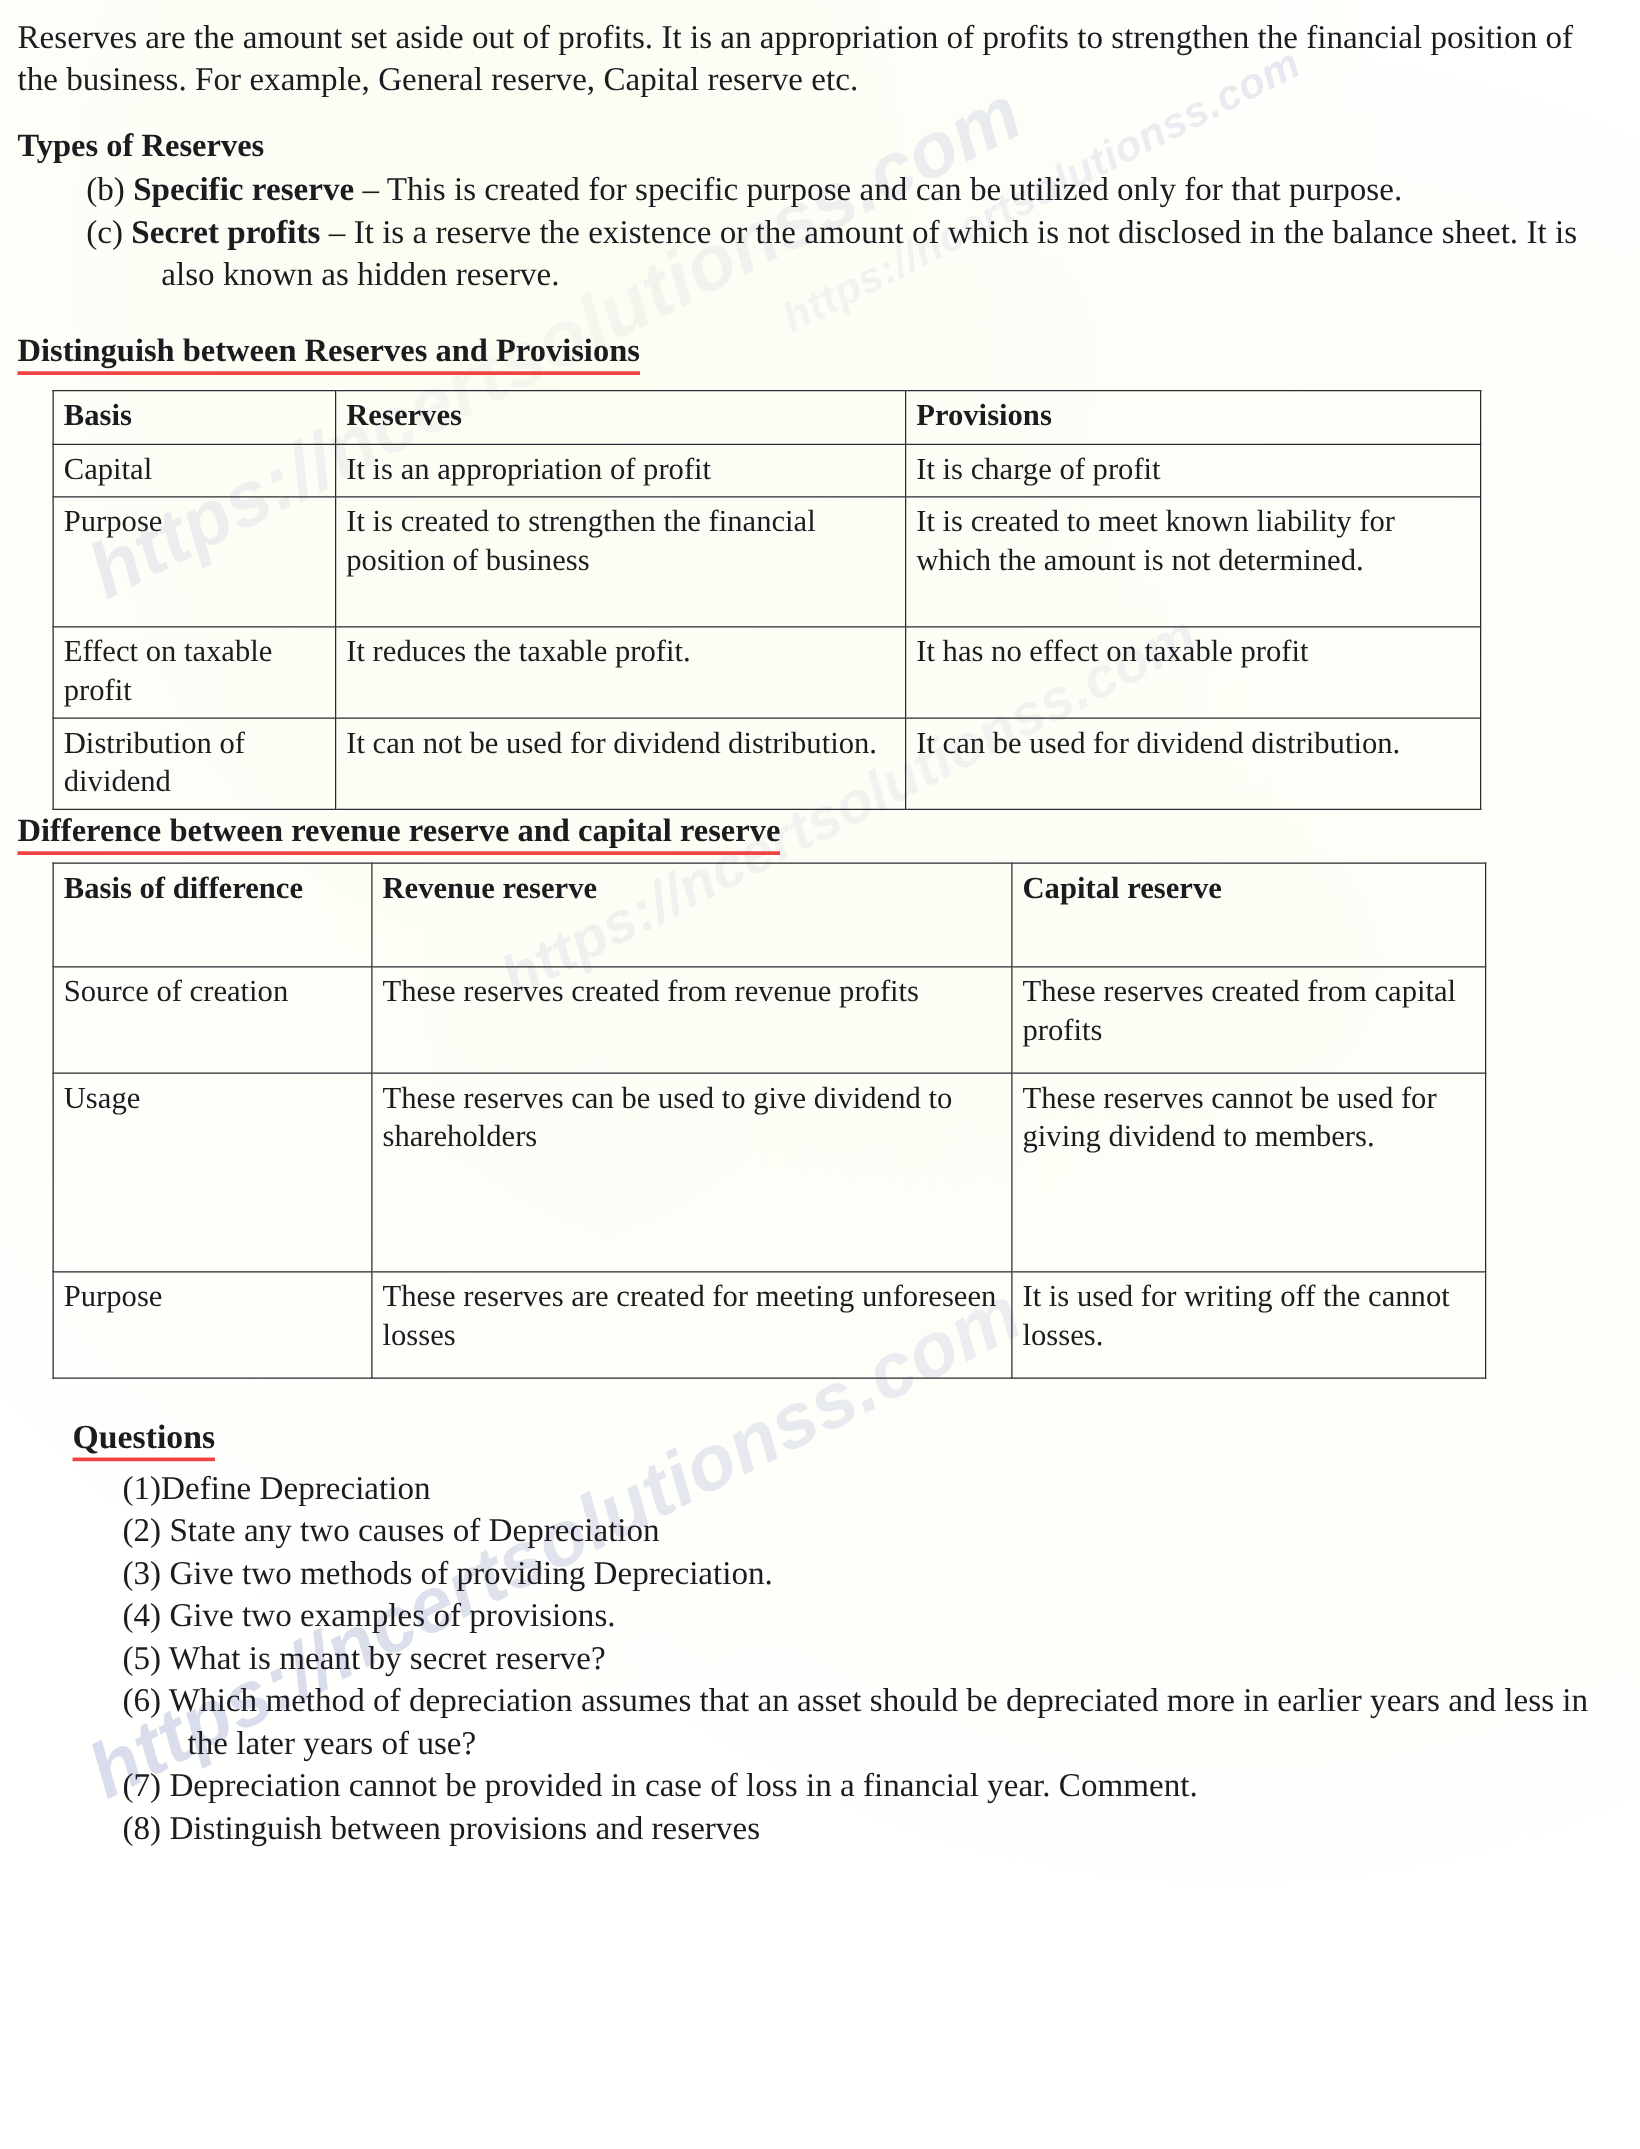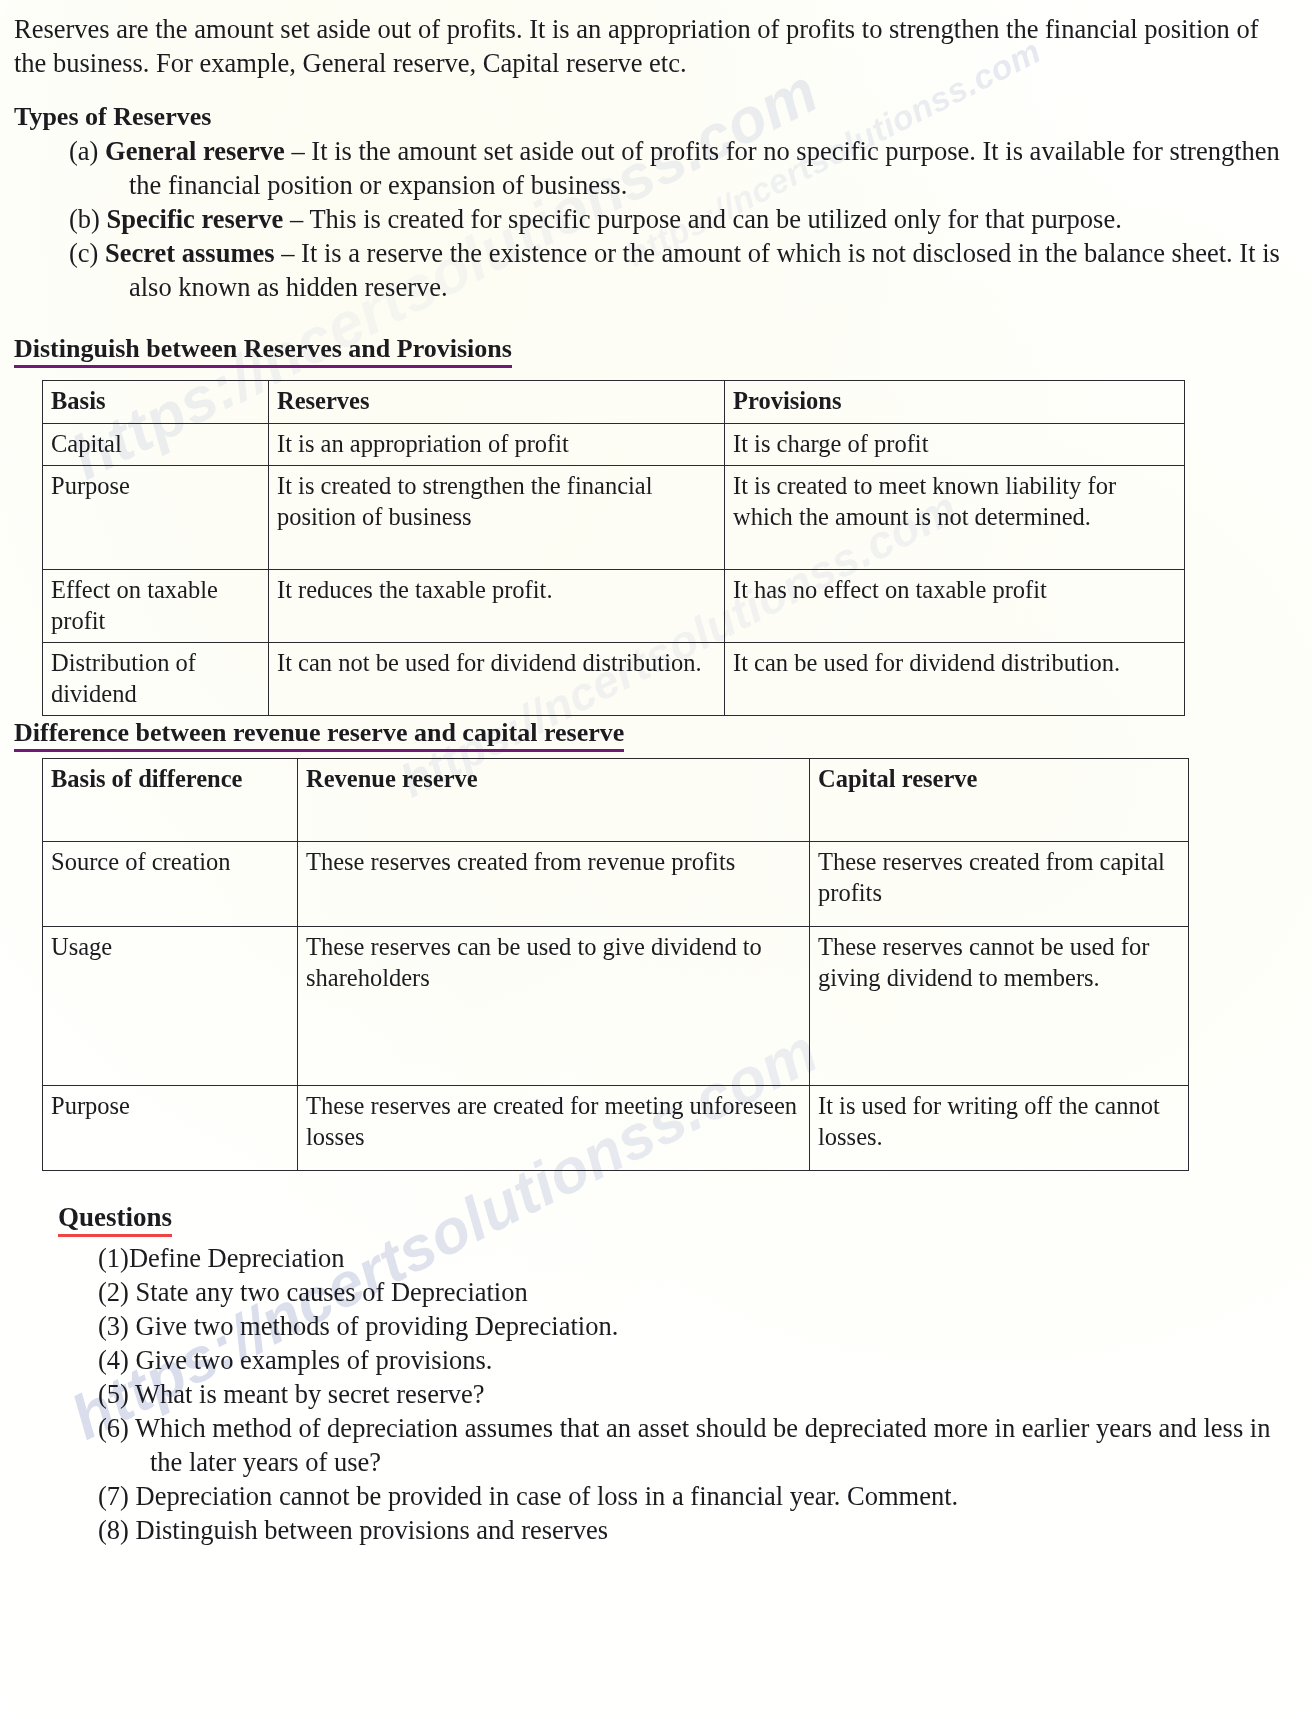--- a/index.html
+++ b/index.html
@@ -75,21 +75,21 @@
     line-height: 30px;
     font-weight: bold;
   }
 
   h2.heading-ul {
     margin: 16px 0 6px 0;
     font-size: 26px;
     line-height: 30px;
     font-weight: bold;
     display: inline-block;
-    border-bottom: 3px solid #701a75;
+    border-bottom: 3px solid #ef4444;
     padding-bottom: 1px;
   }
 
   .heading-wrap { margin: 14px 0 4px 0; }
 
   ol.types {
     margin: 2px 0 0 0;
     padding: 0;
     list-style: none;
   }
@@ -175,23 +175,22 @@
 
   <div id="scan-tint"></div>
 
   <div class="content">
 
     <p class="para">Reserves are the amount set aside out of profits. It is an appropriation of profits to strengthen the financial position of the business. For example, General reserve, Capital reserve etc.</p>
 
     <h2 class="heading">Types of Reserves</h2>
 
     <ol class="types">
-      <li><span>(a)</span> <b>General reserve</b><span> – </span><span>It is the amount set aside out of profits for no specific purpose. It is available for strengthen the financial position or expansion of business.</span></li>
       <li><span>(b)</span> <b>Specific reserve</b><span> – </span><span>This is created for specific purpose and can be utilized only for that purpose.</span></li>
-      <li><span>(c)</span> <b>Secret assumes</b><span> – </span><span>It is a reserve the existence or the amount of which is not disclosed in the balance sheet. It is also known as hidden reserve.</span></li>
+      <li><span>(c)</span> <b>Secret profits</b><span> – </span><span>It is a reserve the existence or the amount of which is not disclosed in the balance sheet. It is also known as hidden reserve.</span></li>
     </ol>
 
     <div class="heading-wrap">
       <h2 class="heading-ul">Distinguish between Reserves and Provisions</h2>
     </div>
 
     <table class="doctable" id="table-reserves-provisions">
       <colgroup>
           <col class="c1">
           <col class="c2">

